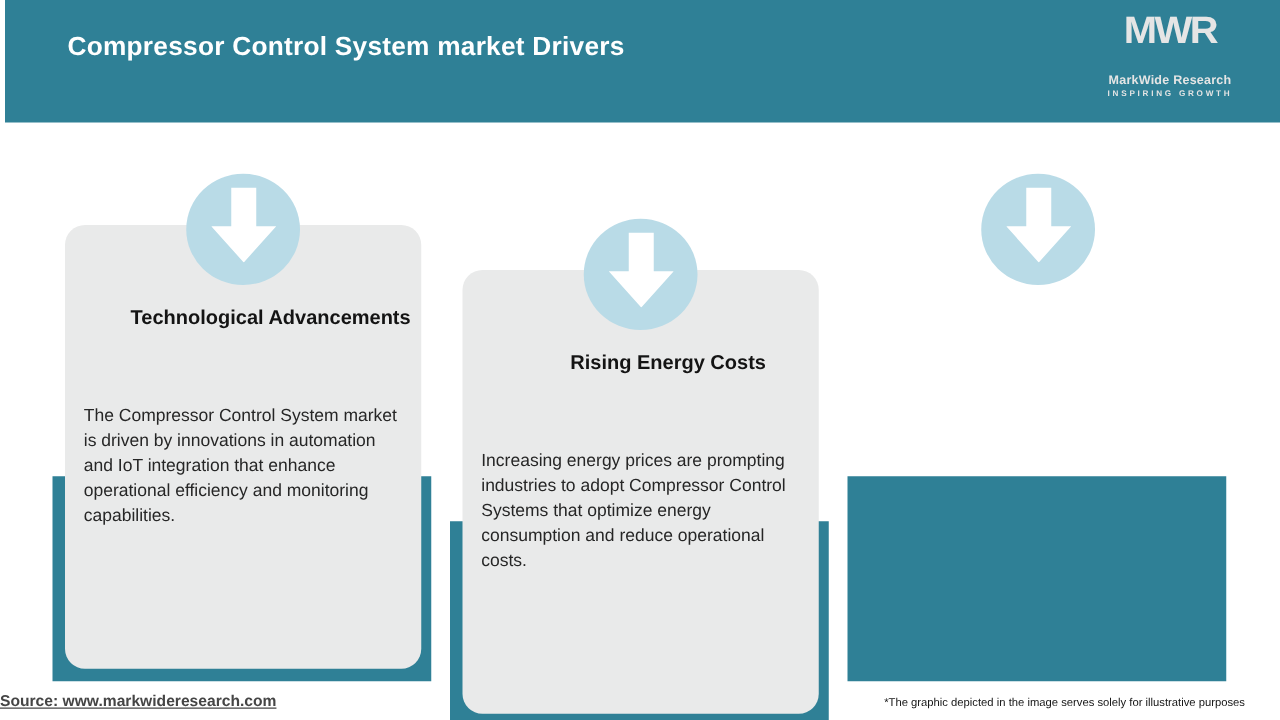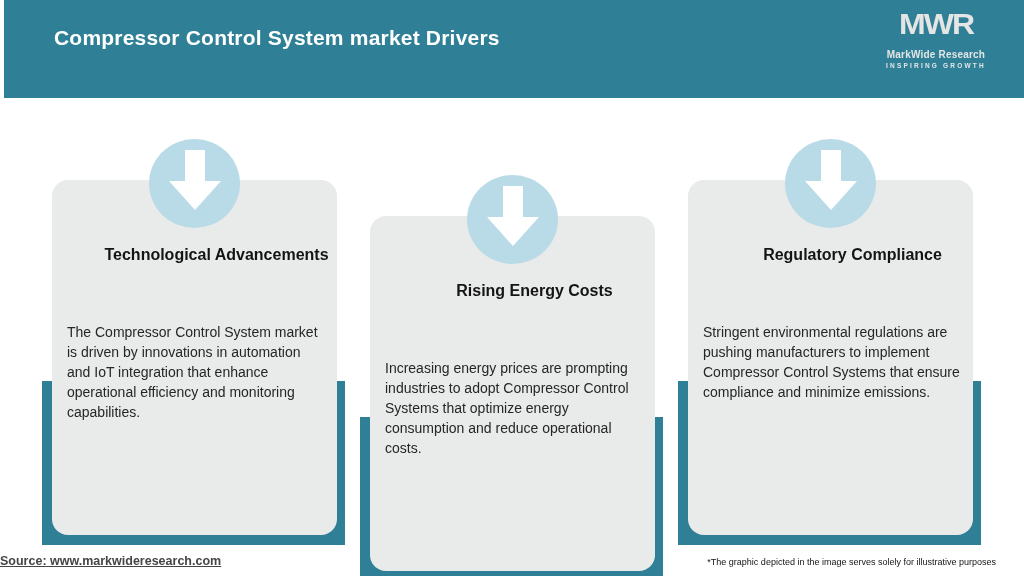--- a/index.html
+++ b/index.html
@@ -38,21 +38,21 @@
   .logo-mark {
     font-size: 32px;
     font-weight: 800;
     letter-spacing: -2px;
     line-height: 32px;
     transform: scaleY(0.95);
   }
   .logo-name {
     font-size: 10px;
     font-weight: bold;
-    margin-top: 9px;
+    margin-top: 19px;
     letter-spacing: 0.2px;
   }
   .logo-tagline {
     font-size: 6.5px;
     font-weight: bold;
     letter-spacing: 2.2px;
     margin-top: 2px;
   }
 
   
@@ -158,24 +158,20 @@
     </div>
     <div class="circle">
       <svg width="52" height="60" viewBox="0 0 52 60">
         <polygon points="16,0 36,0 36,31 52,31 26,60 0,31 16,31" fill="#ffffff"></polygon>
       </svg>
     </div>
   </div>
 
   <div class="group g3">
     <div class="backdrop"></div>
-    <div class="card">
-      <h2>Regulatory Compliance</h2>
-      <p>Stringent environmental regulations are pushing manufacturers to implement Compressor Control Systems that ensure compliance and minimize emissions.</p>
-    </div>
     <div class="circle">
       <svg width="52" height="60" viewBox="0 0 52 60">
         <polygon points="16,0 36,0 36,31 52,31 26,60 0,31 16,31" fill="#ffffff"></polygon>
       </svg>
     </div>
   </div>
 
   <div class="source">Source: www.markwideresearch.com</div>
   <div class="disclaimer">*The graphic depicted in the image serves solely for illustrative purposes</div>
 

